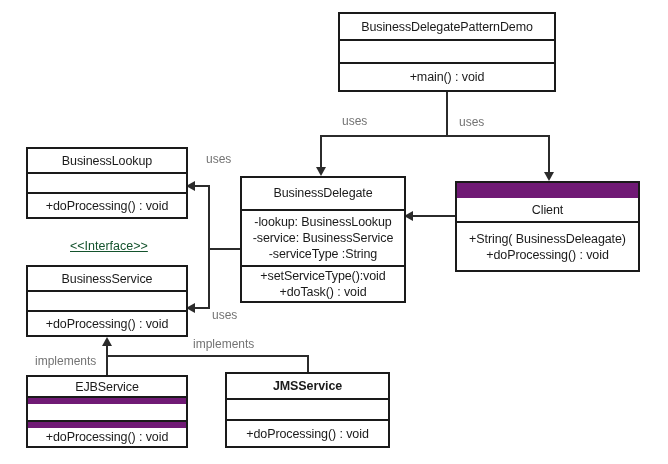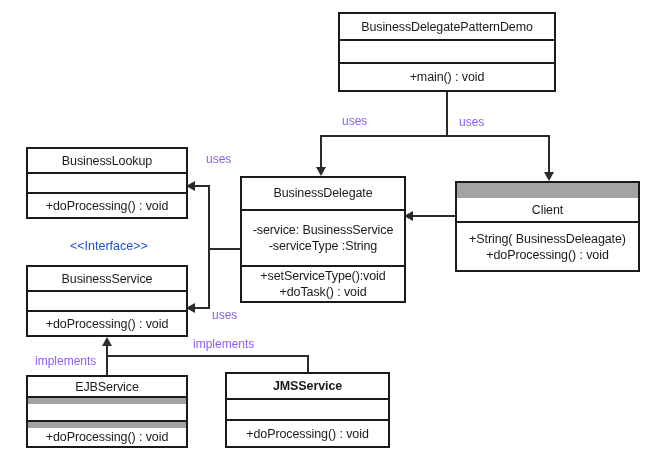--- a/index.html
+++ b/index.html
@@ -12,21 +12,21 @@
     width: 668px;
     height: 464px;
     background: #ffffff;
     font-family: "Liberation Sans", sans-serif;
     overflow: hidden;
   }
   .uml-class {
     position: absolute;
     box-sizing: border-box;
     border: 2px solid #1a1a1a;
-    background: #a3a3a3;
+    background: #701a75;
     display: flex;
     flex-direction: column;
     z-index: 3;
   }
   .uml-compartment {
     box-sizing: border-box;
     border-bottom: 2px solid #1a1a1a;
     display: flex;
     flex-direction: column;
     align-items: center;
@@ -46,28 +46,29 @@
   .uml-line {
     font-size: 12.5px;
     color: #1a1a1a;
     white-space: nowrap;
     line-height: 16px;
     letter-spacing: -0.1px;
   }
   .stereotype {
     position: absolute;
     font-size: 12.5px;
-    color: #1d4ed8;
+    color: #14532d;
     white-space: nowrap;
     z-index: 3;
+    text-decoration: underline;
   }
   .edge-label {
     position: absolute;
     font-size: 12px;
-    color: #8b5cf6;
+    color: #737373;
     white-space: nowrap;
     background: #ffffff;
     z-index: 4;
     padding: 0 1px;
   }
   .conn {
     position: absolute;
     background: #2b2b2b;
     z-index: 2;
   }
@@ -108,20 +109,21 @@
     <div class="uml-compartment" style="flex:1;">
       <span class="uml-line">+main() : void</span>
     </div>
   </div>
 
   <div class="uml-class" style="left:240px; top:176px; width:166px; height:127px;">
     <div class="uml-compartment" style="height:34px;">
       <span class="uml-name">BusinessDelegate</span>
     </div>
     <div class="uml-compartment" style="height:58px;">
+      <span class="uml-line">-lookup:  BusinessLookup</span>
       <span class="uml-line">-service:  BusinessService</span>
       <span class="uml-line">-serviceType  :String</span>
     </div>
     <div class="uml-compartment" style="flex:1;">
       <span class="uml-line">+setServiceType():void</span>
       <span class="uml-line">+doTask()  : void</span>
     </div>
   </div>
 
   <div class="uml-class" style="left:455px; top:181px; width:185px; height:91px;">

